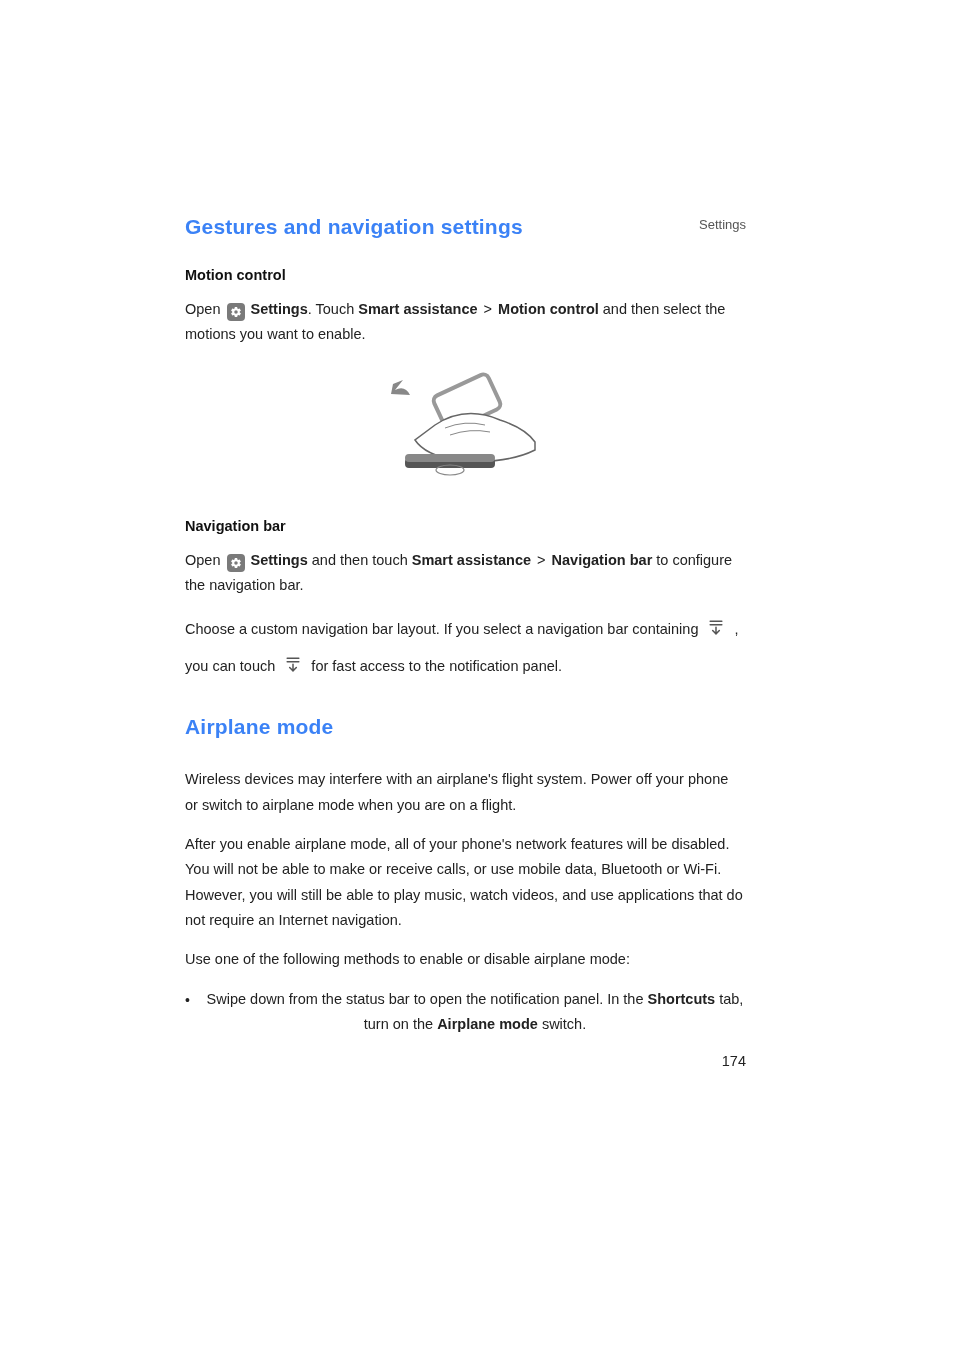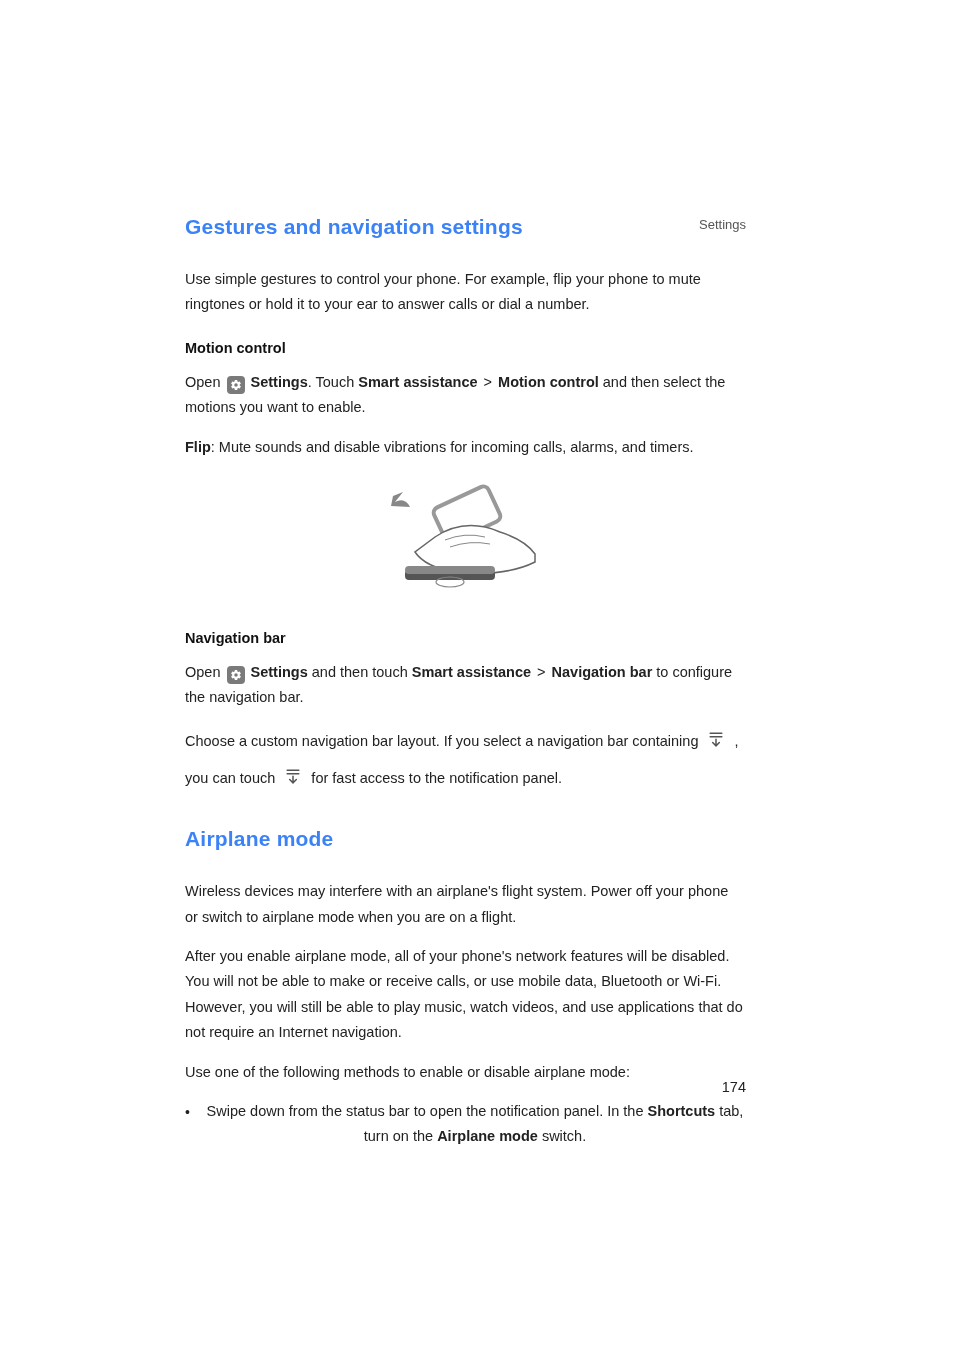--- a/index.html
+++ b/index.html
@@ -81,52 +81,48 @@
     width: 20px;
     flex: 0 0 20px;
     text-align: left;
     font-size: 14px;
     padding-top: 1px;
   }
   .bullet-text { flex: 1; text-align: center; }
   .page-number {
     position: absolute;
     right: 208px;
-    top: 1079px;
+    top: 1053px;
     font-size: 14.5px;
     color: #222;
   }
   .gt { margin: 0 2px; }
 </style>
 </head>
 <body>
 
 <div class="header-label">Settings</div>
 
 <div class="page">
 
   <h1>Gestures and navigation settings</h1>
 
-  <p>Use simple gestures to control your phone. For example, flip your phone to mute ringtones or hold it to your ear to answer calls or dial a number.</p>
 
   <div class="subhead">Motion control</div>
 
   <p>
     <span>Open </span>
     <span class="inline-icon settings-icon">
       <svg width="12" height="12" viewBox="0 0 24 24">
           <path fill="#fff" d="M19.4 13a7.5 7.5 0 0 0 .1-1 7.5 7.5 0 0 0-.1-1l2.1-1.6a.5.5 0 0 0 .1-.6l-2-3.5a.5.5 0 0 0-.6-.2l-2.5 1a7.6 7.6 0 0 0-1.7-1l-.4-2.6A.5.5 0 0 0 14 2h-4a.5.5 0 0 0-.5.4l-.4 2.7a7.6 7.6 0 0 0-1.7 1l-2.5-1a.5.5 0 0 0-.6.2l-2 3.5a.5.5 0 0 0 .1.6L4.5 11a7.5 7.5 0 0 0-.1 1 7.5 7.5 0 0 0 .1 1l-2.1 1.6a.5.5 0 0 0-.1.6l2 3.5a.5.5 0 0 0 .6.2l2.5-1a7.6 7.6 0 0 0 1.7 1l.4 2.6A.5.5 0 0 0 10 22h4a.5.5 0 0 0 .5-.4l.4-2.7a7.6 7.6 0 0 0 1.7-1l2.5 1a.5.5 0 0 0 .6-.2l2-3.5a.5.5 0 0 0-.1-.6Zm-7.4 2.5A3.5 3.5 0 1 1 15.5 12 3.5 3.5 0 0 1 12 15.5Z"></path>
         </svg>
     </span>
     <span class="bold">Settings</span><span>. Touch </span><span class="bold">Smart assistance</span><span class="gt"> &gt; </span><span class="bold">Motion control</span><span> and then select the motions you want to enable.</span>
   </p>
 
-  <p>
-    <span class="bold">Flip</span><span>: Mute sounds and disable vibrations for incoming calls, alarms, and timers.</span>
-  </p>
 
   <div class="figure">
     <svg width="160" height="120" viewBox="0 0 160 120">
 
       <path d="M25 25 Q20 15 10 20 L18 10 L8 14 L6 24 Z" fill="#888"></path>
 
       <g transform="rotate(-25 80 40)">
         <rect x="55" y="15" width="60" height="38" rx="6" fill="none" stroke="#999" stroke-width="4"></rect>
       </g>
 

